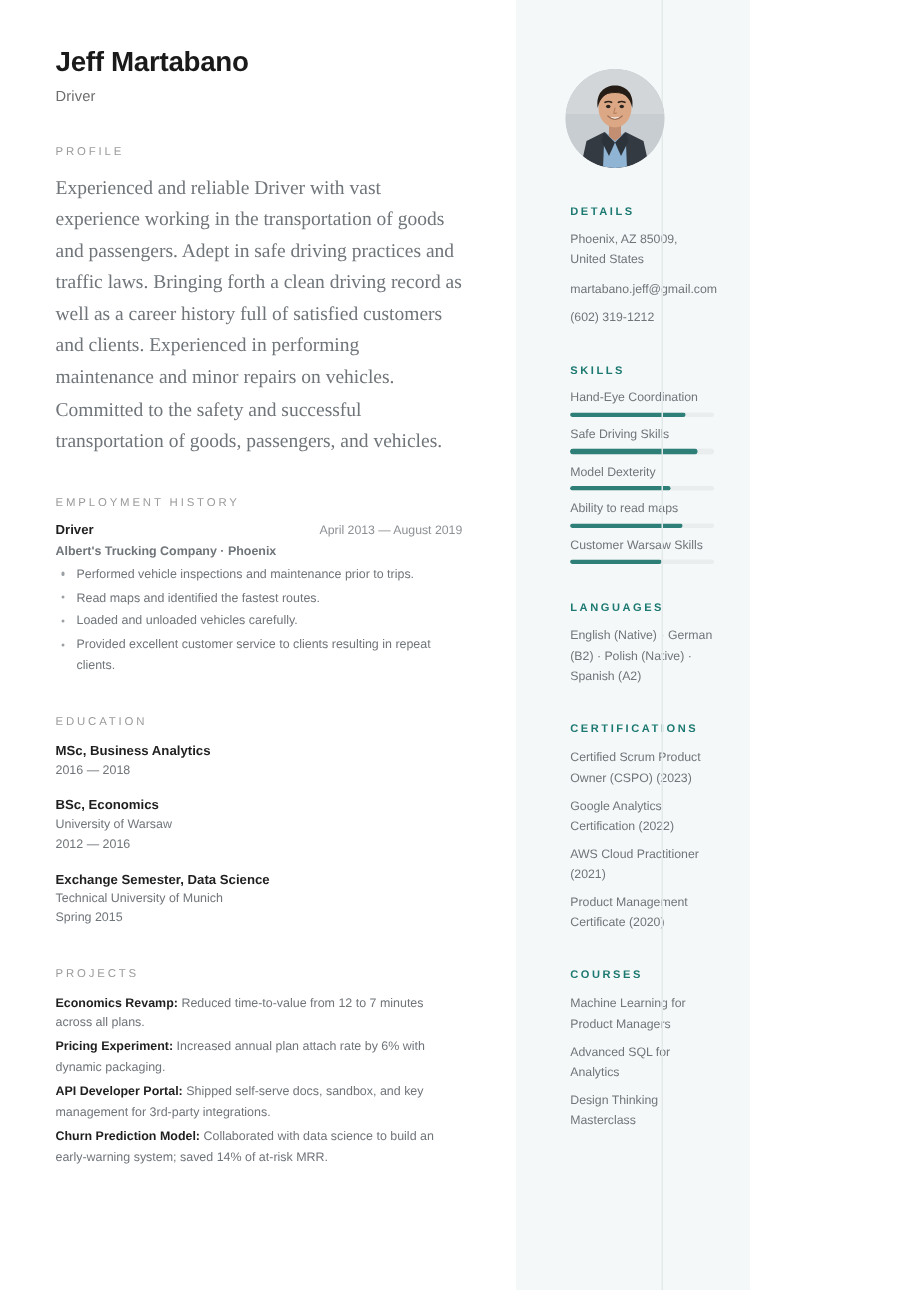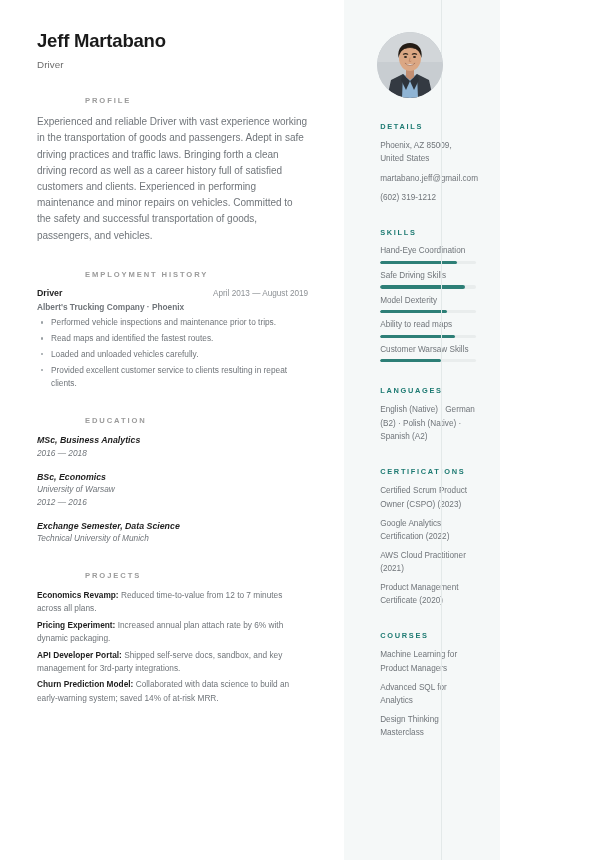--- a/index.html
+++ b/index.html
@@ -42,33 +42,33 @@
 
   .job-title {
     font-size: 9.8px;
     color: #6d6d6d;
     margin-top: 7px;
     letter-spacing: 0.1px;
   }
 
   .section-head {
     font-size: 7.6px;
-    font-weight: bold;
+    font-weight: normal;
     color: #9b9b9b;
     letter-spacing: 1.9px;
     text-transform: uppercase;
     margin-top: 26px;
     margin-bottom: 9px;
-    margin-left: 48px;
   }
 
   .body-text {
-    font-size: 10px;
+    font-size: 13px;
     color: #70757a;
     line-height: 1.62;
+    font-family: Liberation Serif, serif;
   }
 
   
   .job-block { margin-bottom: 2px; }
 
   .job-row {
     display: flex;
     justify-content: space-between;
     align-items: baseline;
   }
@@ -112,21 +112,21 @@
     position: absolute;
     left: 4px;
     top: 5.5px;
     width: 2.4px;
     height: 2.4px;
     border-radius: 50%;
     background: #9aa0a4;
   }
 
   
-  .edu-block { margin-bottom: 11px; font-style: italic; }
+  .edu-block { margin-bottom: 11px; }
 
   .edu-degree {
     font-size: 8.8px;
     font-weight: bold;
     color: #1f1f1f;
     line-height: 1.4;
   }
 
   .edu-school,
   .edu-dates {
@@ -155,21 +155,21 @@
     top: 0;
     width: 1px;
     height: 860px;
     background: #e3e9e9;
   }
 
   
   .side-col {
     width: 169px;
     background: #f5f8f8;
-    padding: 32px 22px 0 36px;
+    padding: 46px 22px 0 36px;
   }
 
   .avatar-wrap {
     display: flex;
     justify-content: flex-start;
     margin-left: -3px;
   }
 
   .avatar {
     width: 66px;
@@ -271,20 +271,21 @@
 
     <div class="edu-block">
       <div class="edu-degree">BSc, Economics</div>
       <div class="edu-school">University of Warsaw</div>
       <div class="edu-dates">2012 — 2016</div>
     </div>
 
     <div class="edu-block">
       <div class="edu-degree">Exchange Semester, Data Science</div>
       <div class="edu-school">Technical University of Munich</div>
+      <div class="edu-dates">Spring 2015</div>
     </div>
 
     <div class="section-head">PROJECTS</div>
 
     <div class="project-item">
       <b>Economics Revamp:</b><span> Reduced time-to-value from 12 to 7 minutes across all plans.</span>
     </div>
     <div class="project-item">
       <b>Pricing Experiment:</b><span> Increased annual plan attach rate by 6% with dynamic packaging.</span>
     </div>

